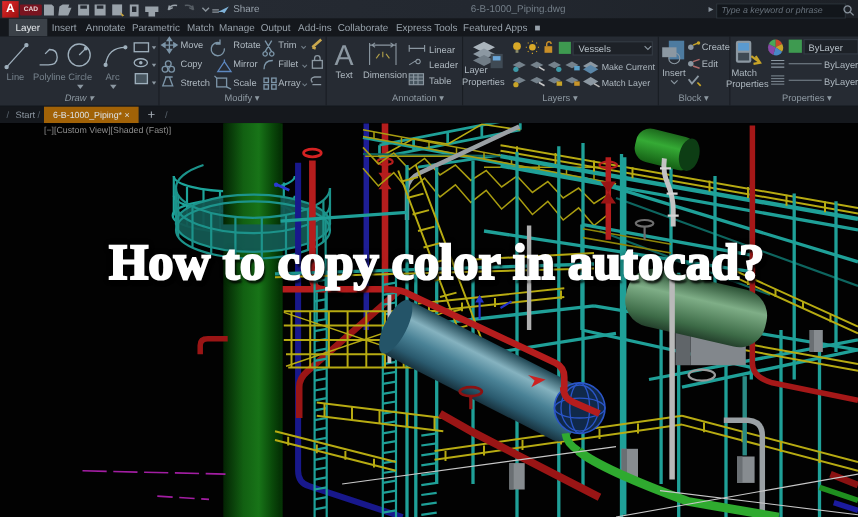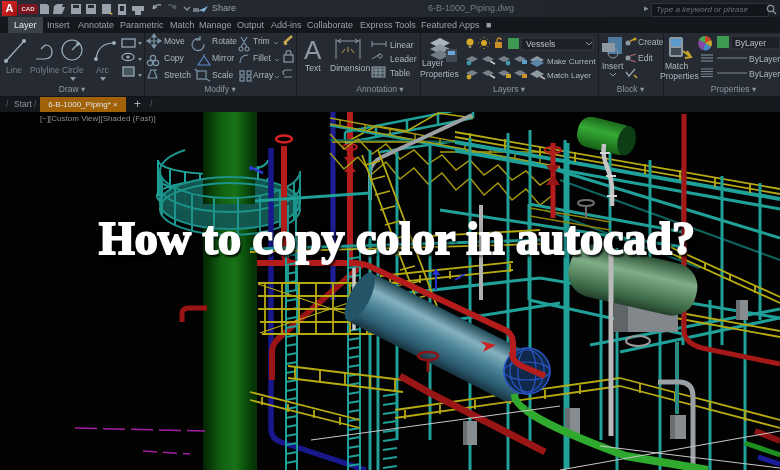--- a/index.html
+++ b/index.html
@@ -76,21 +76,21 @@
     <span style="left:421px;">Featured Apps</span>
     <span style="left:486px;">■</span>
   </div>
 
   <div id="ribbon"></div>
   <div class="psep" style="left:144px"></div>
   <div class="psep" style="left:296px"></div>
   <div class="psep" style="left:420px"></div>
   <div class="psep" style="left:598px"></div>
   <div class="psep" style="left:663px"></div>
-  <div class="plabel" style="left:0;width:144px;top:84px;">Draw ▾</div>
+  <div class="plabel" style="left:0;width:144px;top:84px;font-style:italic;">Draw ▾</div>
   <div class="plabel" style="left:144px;width:152px;top:84px;">Modify ▾</div>
   <div class="plabel" style="left:296px;width:124px;top:84px;padding-left:22px;">Annotation ▾</div>
   <div class="plabel" style="left:420px;width:178px;top:84px;">Layers ▾</div>
   <div class="plabel" style="left:598px;width:65px;top:84px;">Block ▾</div>
   <div class="plabel" style="left:663px;width:141px;top:84px;">Properties ▾</div>
 
   <svg class="abs" style="left:0px;top:33px" width="144" height="50" viewBox="0 0 144 50">
     <g stroke="#9fb0bd" stroke-width="1.2" fill="none">
       <path d="M6,28 L24,8"></path>
         <circle cx="6" cy="28" r="1.4" fill="#9fb0bd"></circle>

